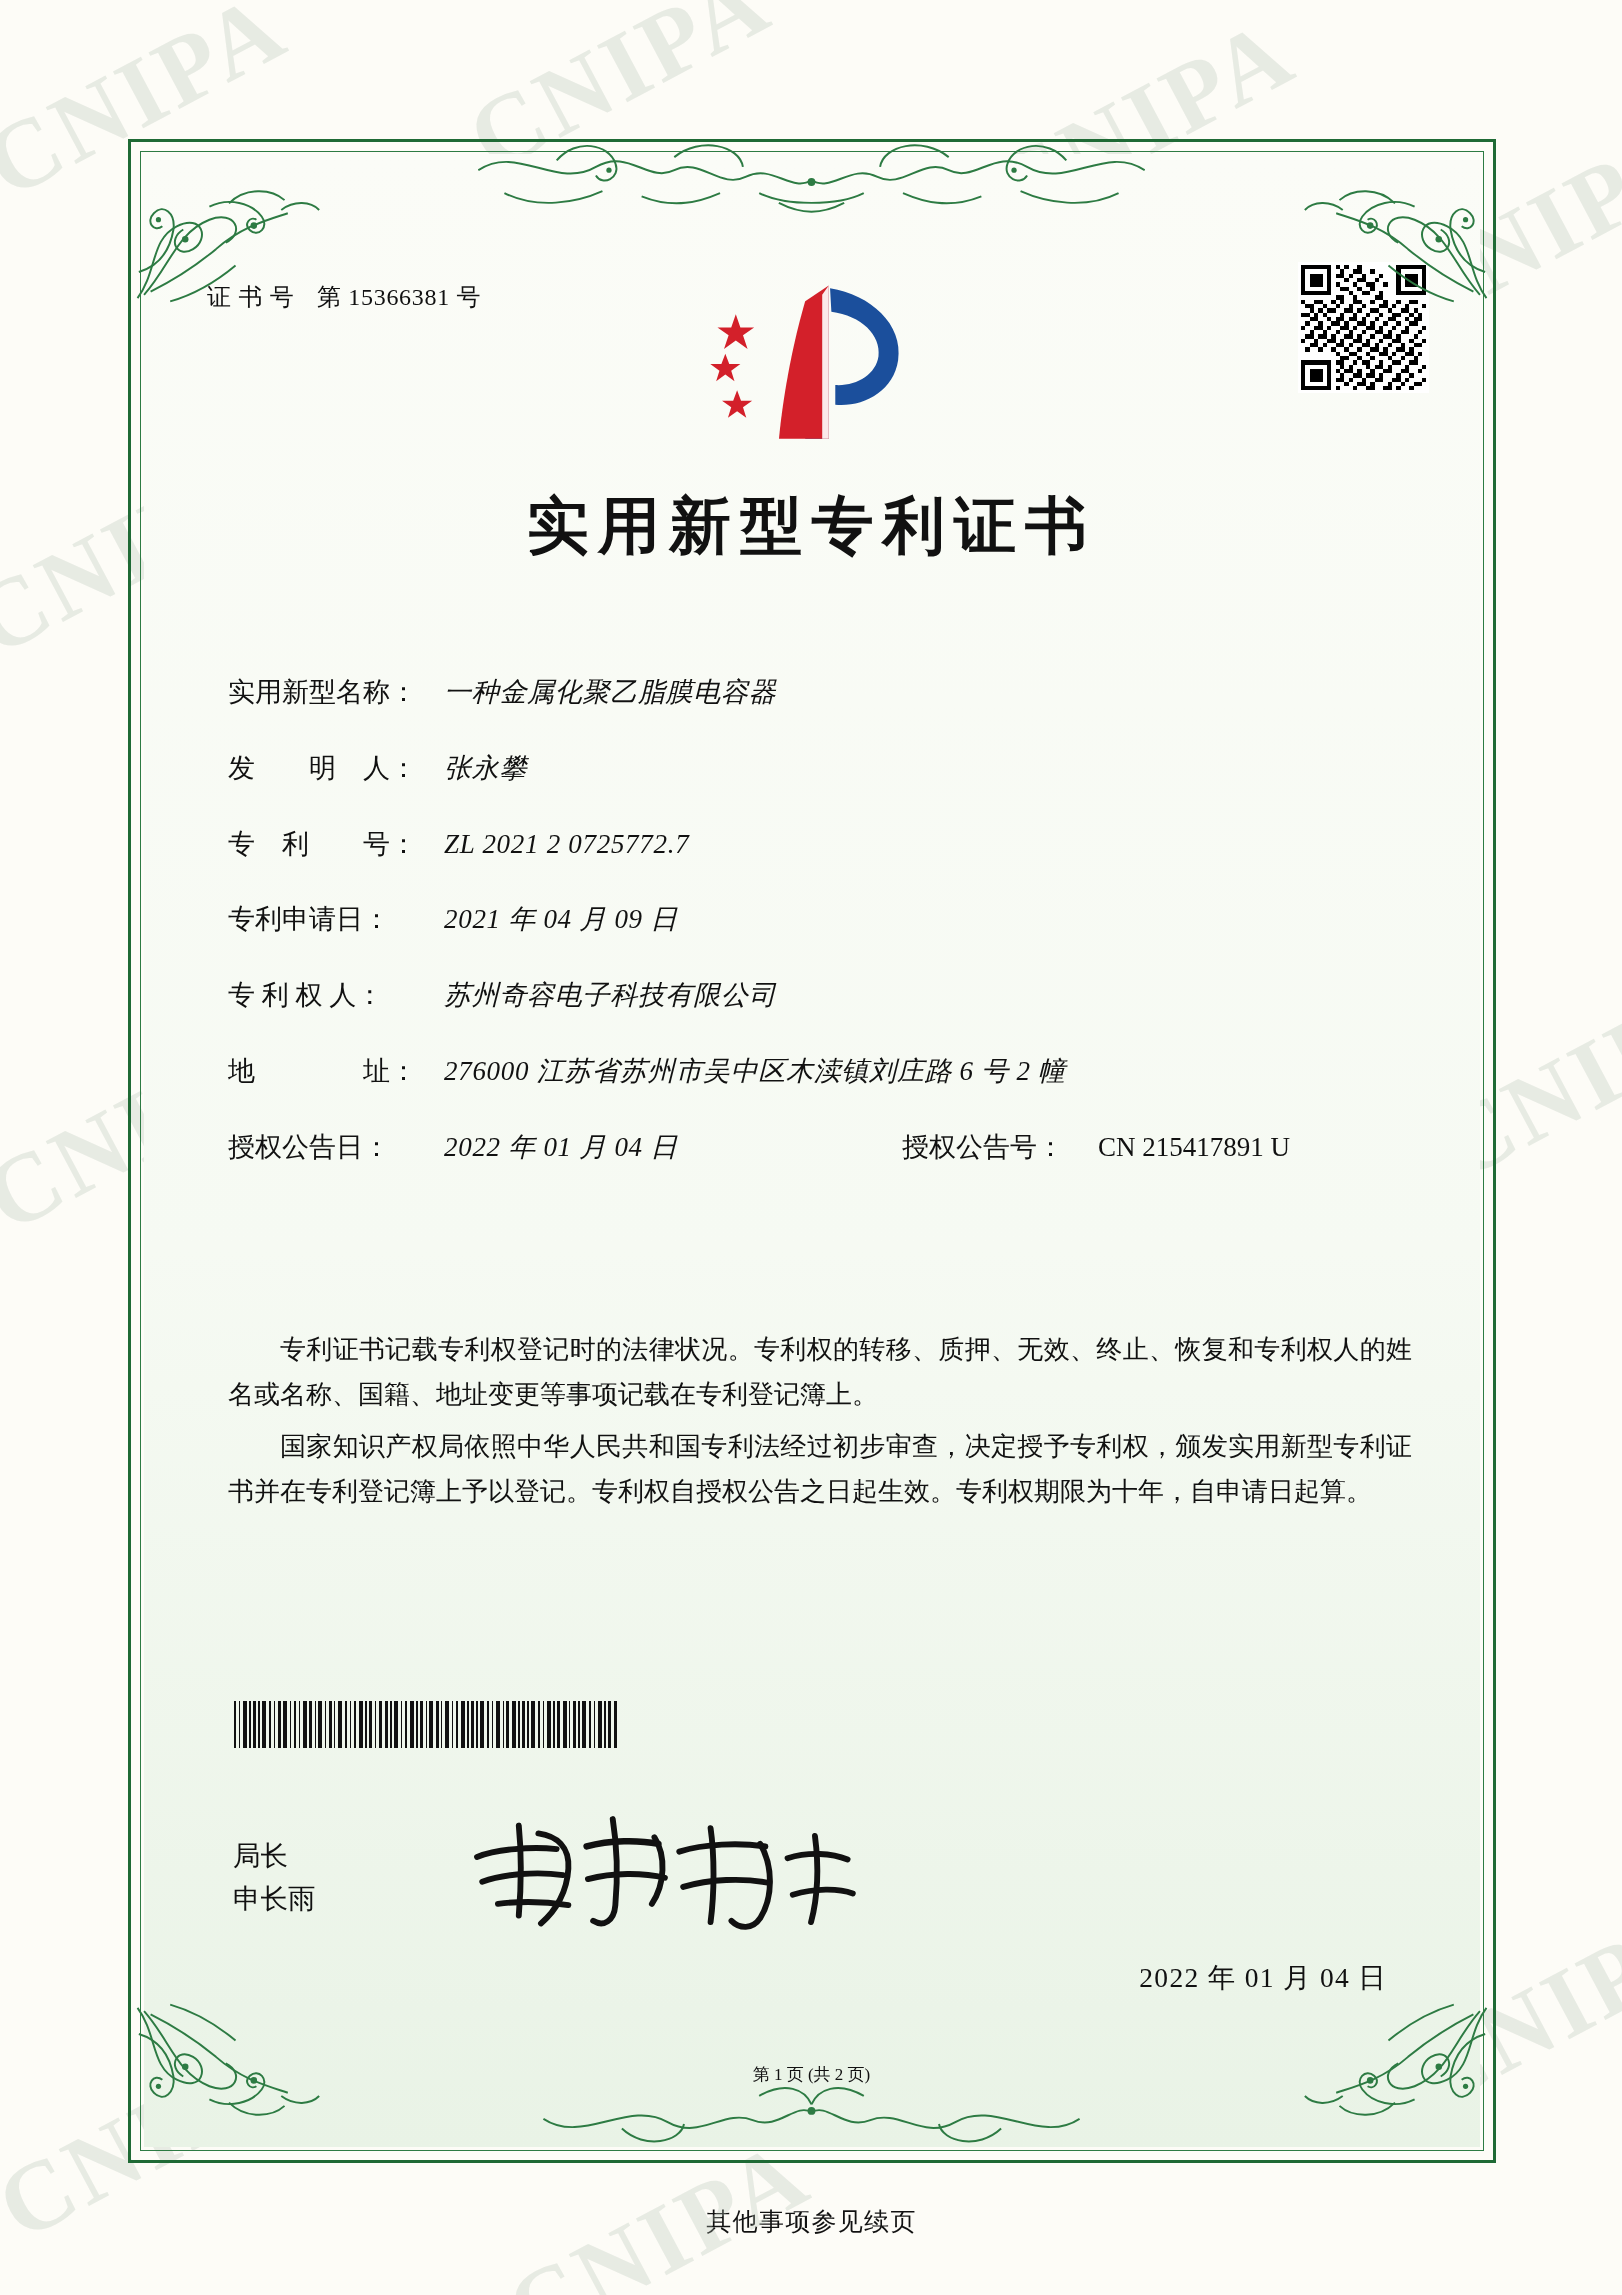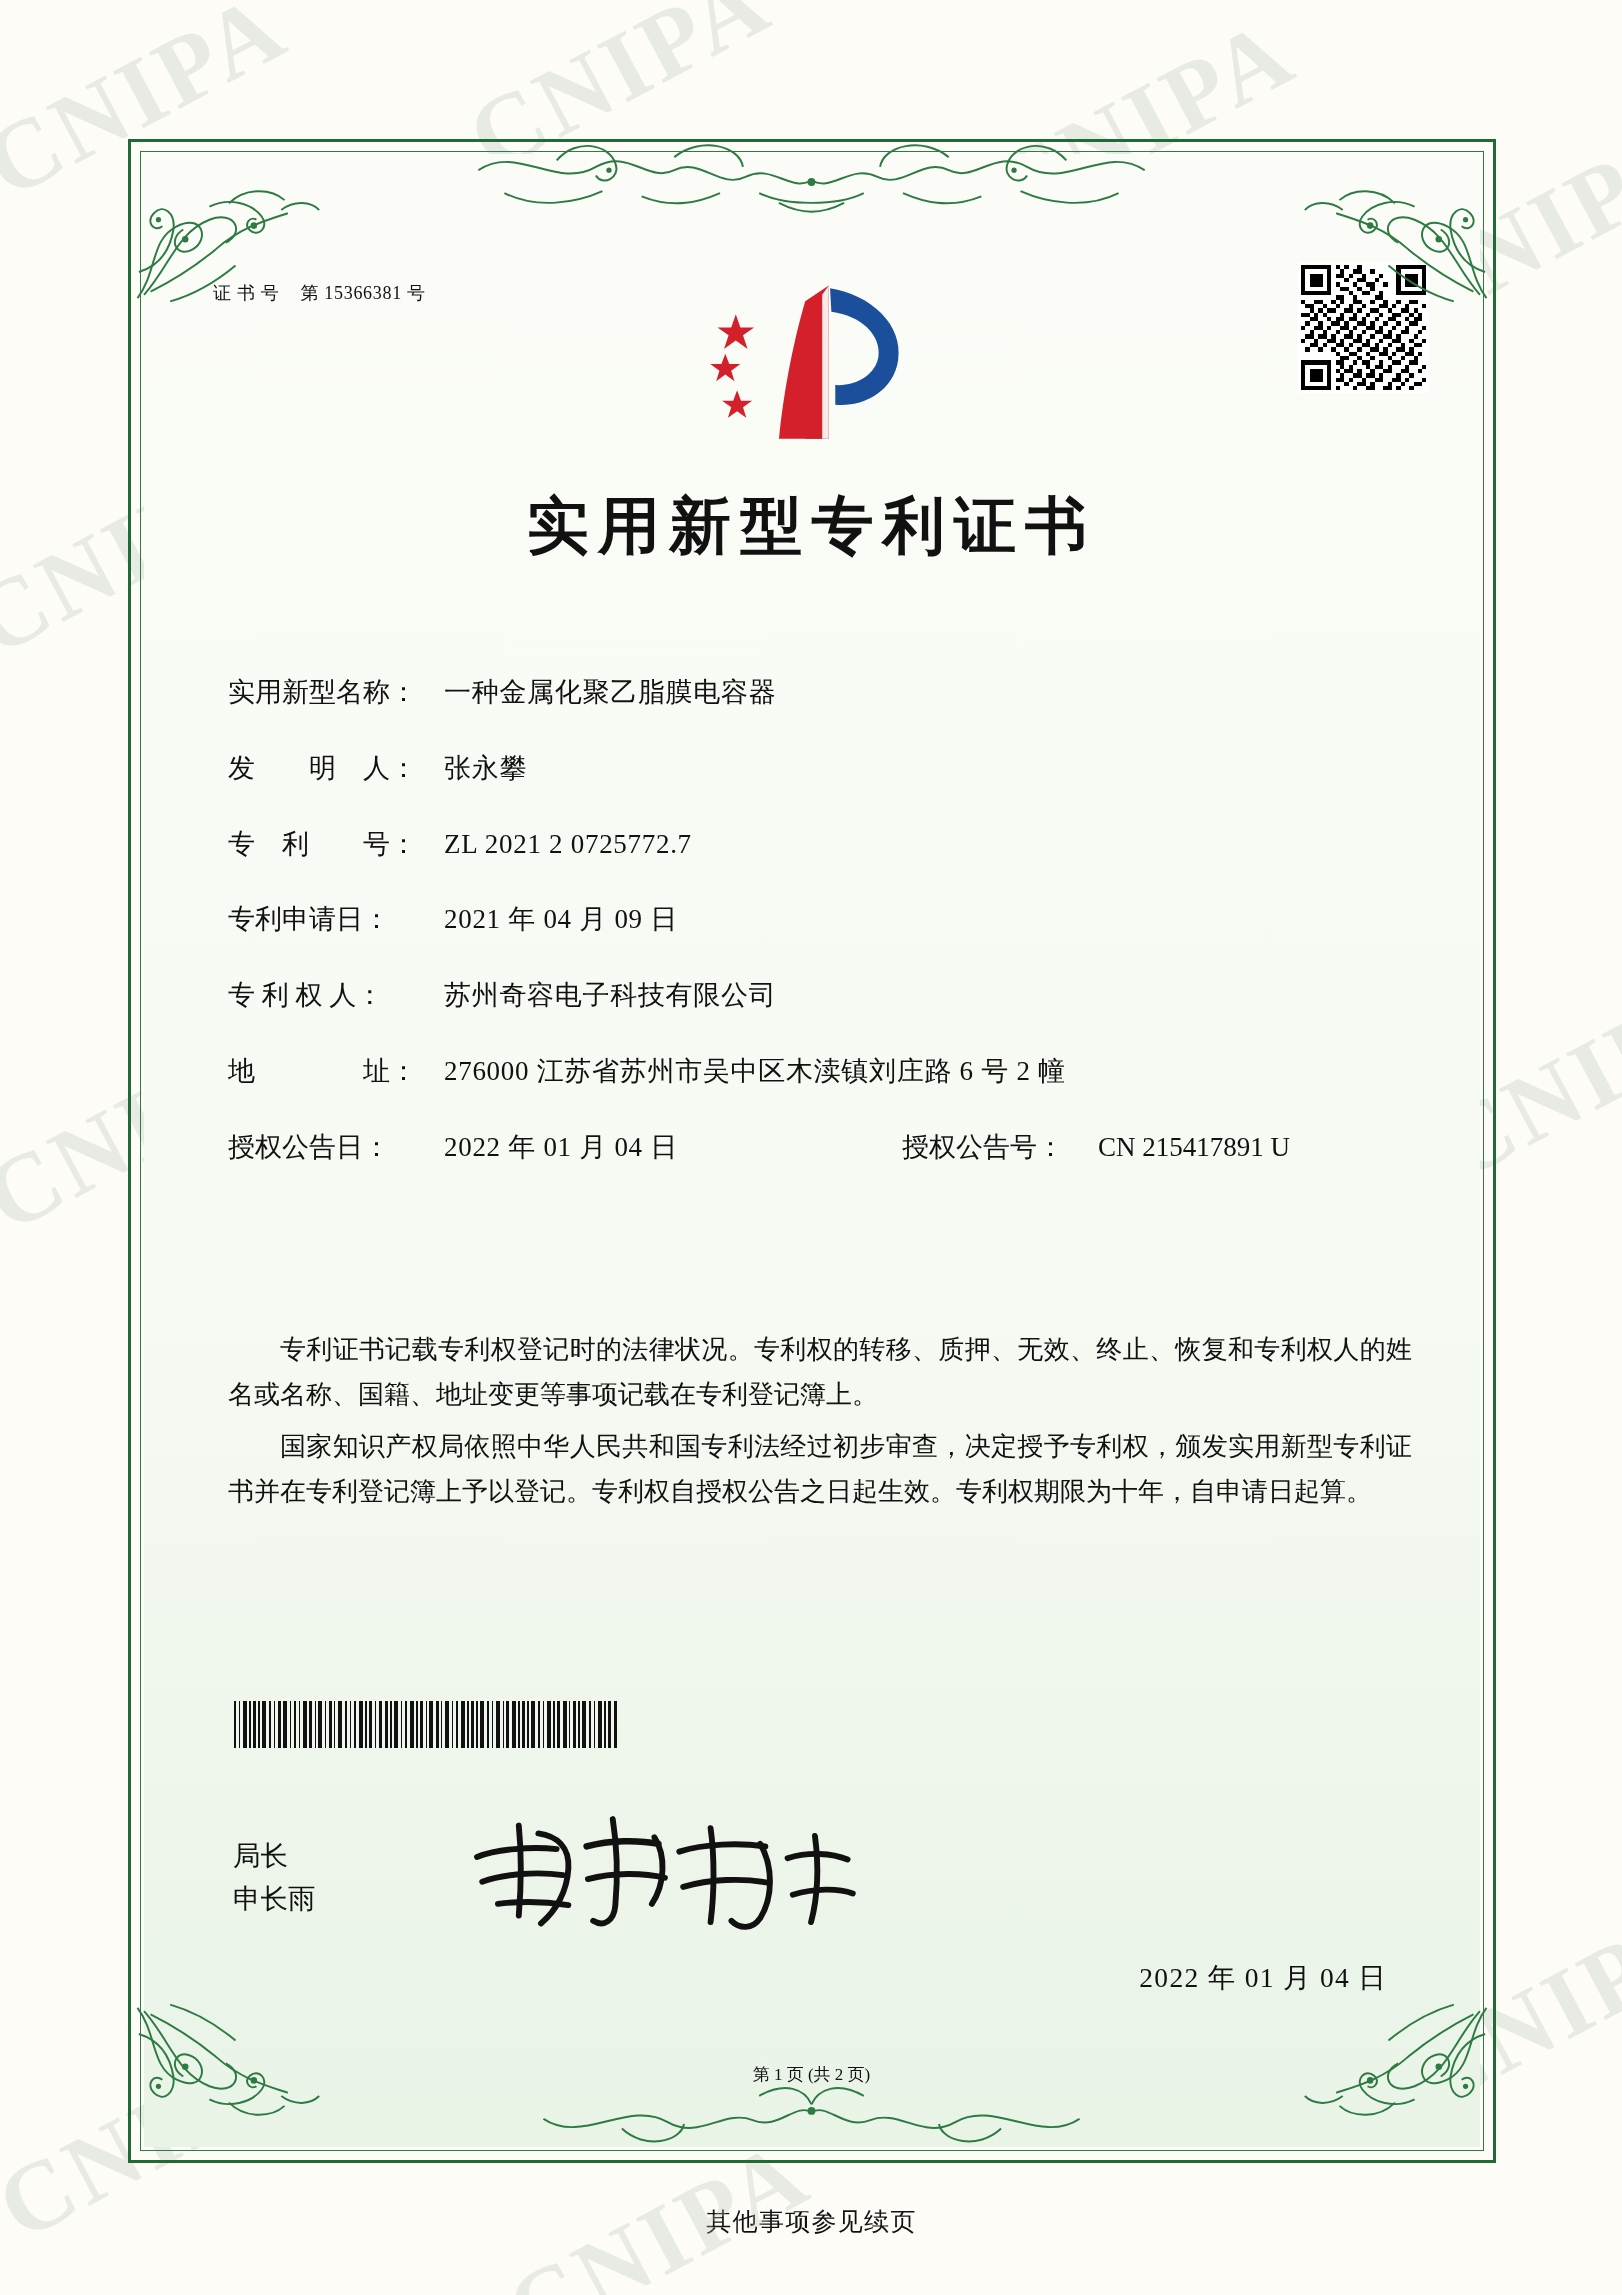--- a/index.html
+++ b/index.html
@@ -98,23 +98,23 @@
     top: 2073px;
     width: 537px;
     height: 85px;
     z-index: 4;
   }
   .bottom-ornament svg { width:100%; height:100%; display:block; }
 
   
   .cert-number {
     position: absolute;
-    left: 213px;
+    left: 207px;
     top: 281px;
-    font-size: 18px;
+    font-size: 24px;
     color: #111;
     letter-spacing: 0.7px;
   }
   .qr {
     position: absolute;
     right: 194px;
     top: 262px;
     width: 131px;
     height: 131px;
     background: #fff;
@@ -162,20 +162,21 @@
   }
   .field-label {
     width: 216px;
     flex: 0 0 216px;
     letter-spacing: 0px;
     white-space: nowrap;
   }
   .field-value {
     flex: 1 1 auto;
     letter-spacing: 0.7px;
+    font-style: italic;
   }
   .field-row.two-col .field-value { flex: 0 0 458px; }
   .field-label2 {
     flex: 0 0 196px;
     white-space: nowrap;
   }
   .field-value2 { flex: 1 1 auto; }
 
   
   .paragraphs {

